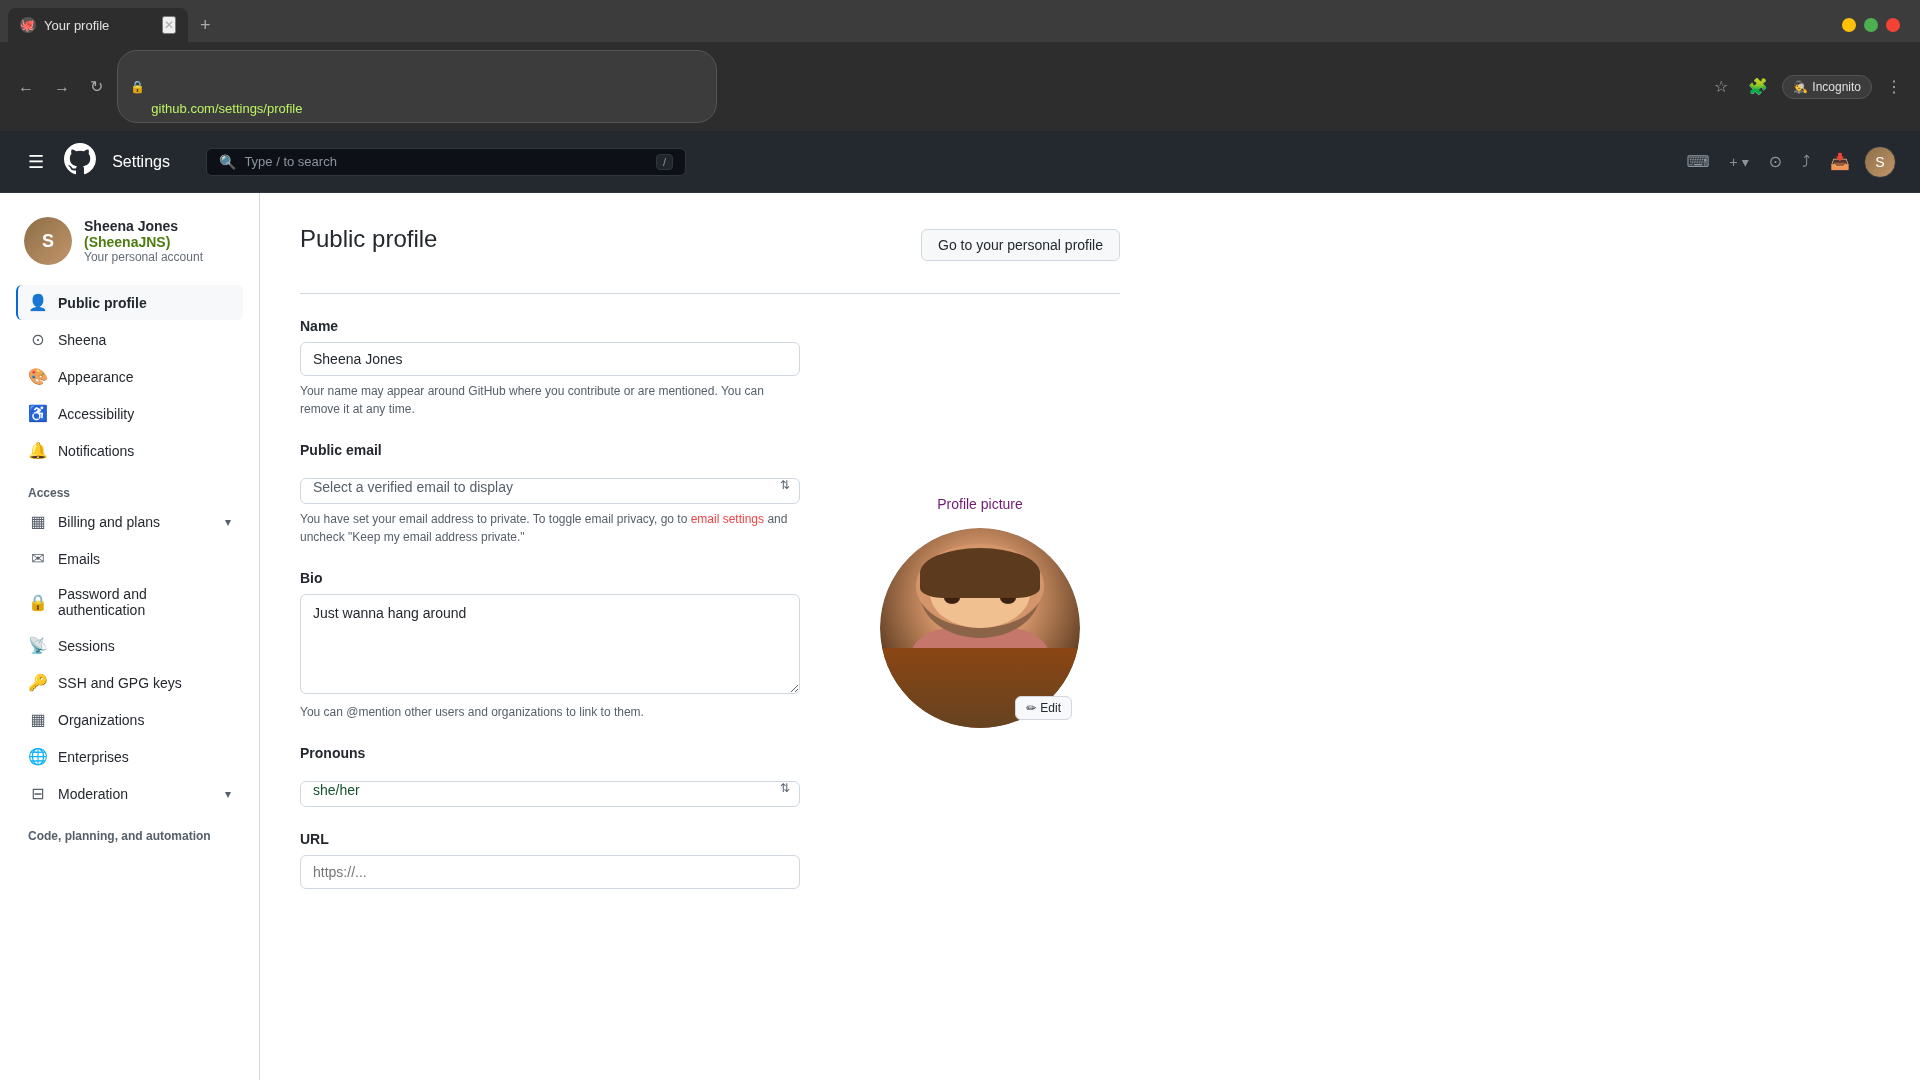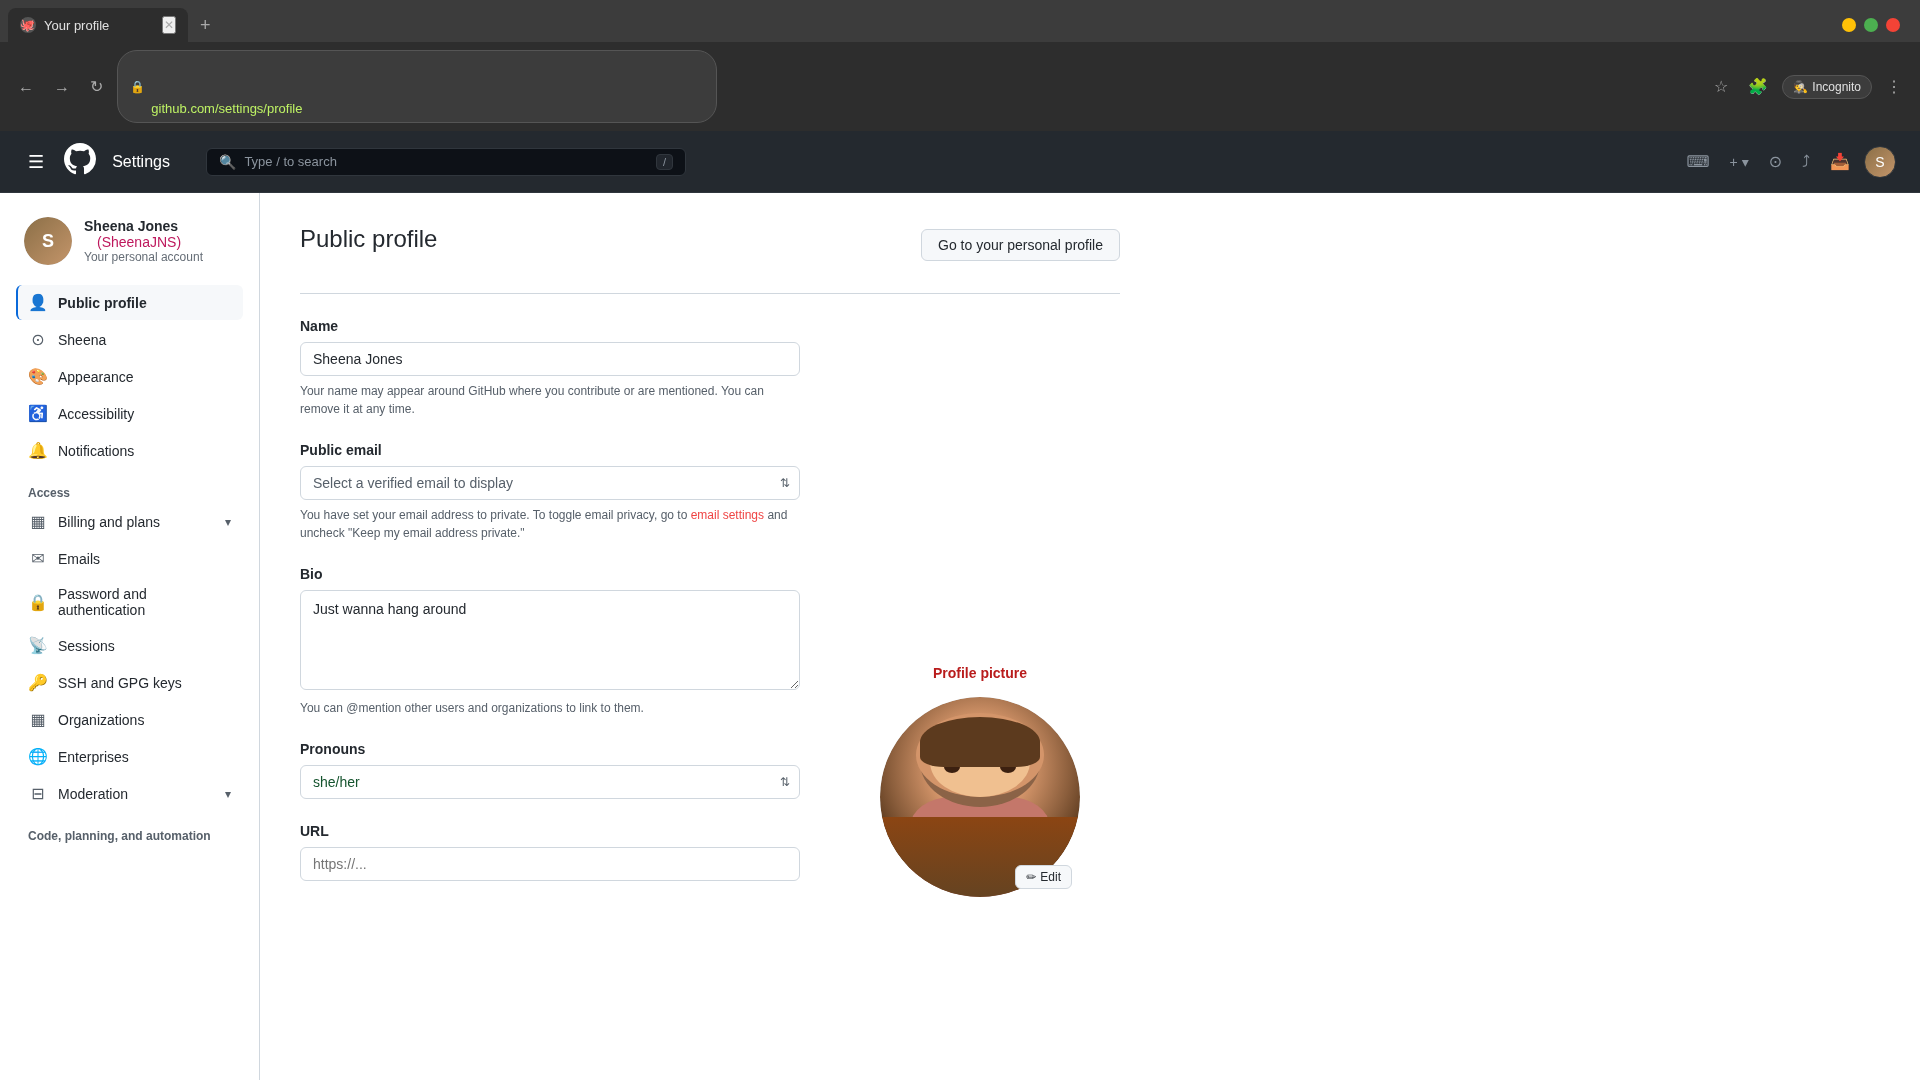--- a/index.html
+++ b/index.html
@@ -58,39 +58,39 @@
     .sidebar-item-icon { color: #57606a; font-size: 16px; width: 20px; text-align: center; flex-shrink: 0; }
     .sidebar-section-label { font-size: 12px; font-weight: 600; color: #57606a; padding: 16px 12px 4px; text-transform: none; letter-spacing: 0; }
 
     .sidebar-expandable { display: flex; align-items: center; gap: 10px; padding: 8px 12px; border-radius: 6px; cursor: pointer; color: #24292f; font-size: 14px; margin-bottom: 2px; }
     .sidebar-expand-icon { margin-left: auto; color: #57606a; font-size: 12px; }
 
     
     .content { flex: 1; padding: 32px 40px; max-width: 900px; }
     .page-title { font-size: 24px; font-weight: 400; margin-bottom: 24px; color: #24292f; padding-bottom: 16px; border-bottom: 1px solid #d0d7de; }
 
-    .form-row { display: flex; gap: 40px; align-items: flex-end; }
+    .form-row { display: flex; gap: 40px; align-items: center; }
     .form-main { flex: 1; }
     .form-sidebar-right { width: 280px; flex-shrink: 0; }
 
     .form-group { margin-bottom: 24px; }
     .form-label { display: block; font-weight: 600; font-size: 14px; margin-bottom: 8px; color: #24292f; }
     .form-input { width: 100%; padding: 8px 12px; border: 1px solid #d0d7de; border-radius: 6px; font-size: 14px; color: #24292f; background: #ffffff; outline: none; }
     .form-hint { font-size: 12px; color: #57606a; margin-top: 6px; line-height: 1.5; }
     .form-hint a { color: #ef4444; text-decoration: none; }
 
     .form-select-wrapper { position: relative; }
-    .form-select { width: 100%; padding: 8px 32px 8px 12px; border: 1px solid #d0d7de; border-radius: 6px; font-size: 14px; color: #57606a; background: #ffffff; appearance: none; cursor: pointer; outline: none; }
+    .form-select { width: 100%; padding: 0 32px 8px 12px; border: 1px solid #d0d7de; border-radius: 6px; font-size: 14px; color: #57606a; background: #ffffff; appearance: none; cursor: pointer; outline: none; margin-top: 12px; }
     .form-select-arrow { position: absolute; right: 10px; top: 50%; transform: translateY(-50%); color: #57606a; pointer-events: none; font-size: 12px; }
 
     .form-textarea { width: 100%; padding: 8px 12px; border: 1px solid #d0d7de; border-radius: 6px; font-size: 14px; color: #24292f; background: #ffffff; outline: none; min-height: 100px; resize: vertical; font-family: inherit; line-height: 1.5; }
 
     
     .profile-pic-section { text-align: center; }
-    .profile-pic-title { font-size: 14px; font-weight: 700; margin-bottom: 16px; color: #b91c1c; }
+    .profile-pic-title { font-size: 14px; font-weight: 400; margin-bottom: 16px; color: #701a75; }
     .profile-pic-container { position: relative; display: inline-block; margin-bottom: 8px; }
     .profile-pic-img { width: 200px; height: 200px; border-radius: 50%; background: #ccc; overflow: hidden; }
     .profile-pic-edit-btn { position: absolute; bottom: 8px; right: 8px; background: #f6f8fa; border: 1px solid #d0d7de; border-radius: 6px; padding: 4px 10px; font-size: 12px; cursor: pointer; display: flex; align-items: center; gap: 4px; color: #24292f; }
     .go-to-profile-btn { padding: 7px 16px; border: 1px solid #d0d7de; border-radius: 6px; background: #f6f8fa; color: #24292f; font-size: 14px; cursor: pointer; }
 
     
     .incognito-badge { display: flex; align-items: center; gap: 4px; background: #3c3c3c; border: 1px solid #555; border-radius: 20px; padding: 4px 10px; color: #e0e0e0; font-size: 12px; cursor: pointer; }
   </style>
 </head>
 <body>
@@ -162,21 +162,21 @@
 
   <nav class="sidebar">
 
     <div class="sidebar-user">
       <div class="sidebar-avatar">
         <div style="width:48px;height:48px;border-radius:50%;background:linear-gradient(135deg,#8b6f47,#c4956a);display:flex;align-items:center;justify-content:center;color:white;font-weight:600;font-size:18px;">S</div>
       </div>
       <div class="sidebar-user-info">
         <div class="sidebar-user-name">
           <span>Sheena Jones</span>
-          <span style="color:#be185d;font-weight:400;margin-left:13px;">(SheenaJNS)</span>
+          <span style="color:#4d7c0f;font-weight:700;">(SheenaJNS)</span>
         </div>
         <div class="sidebar-user-desc">Your personal account</div>
       </div>
     </div>
 
     <div class="sidebar-nav">
       <div class="sidebar-item active">
         <span class="sidebar-item-icon">👤</span>
         <span>Public profile</span>
       </div>

